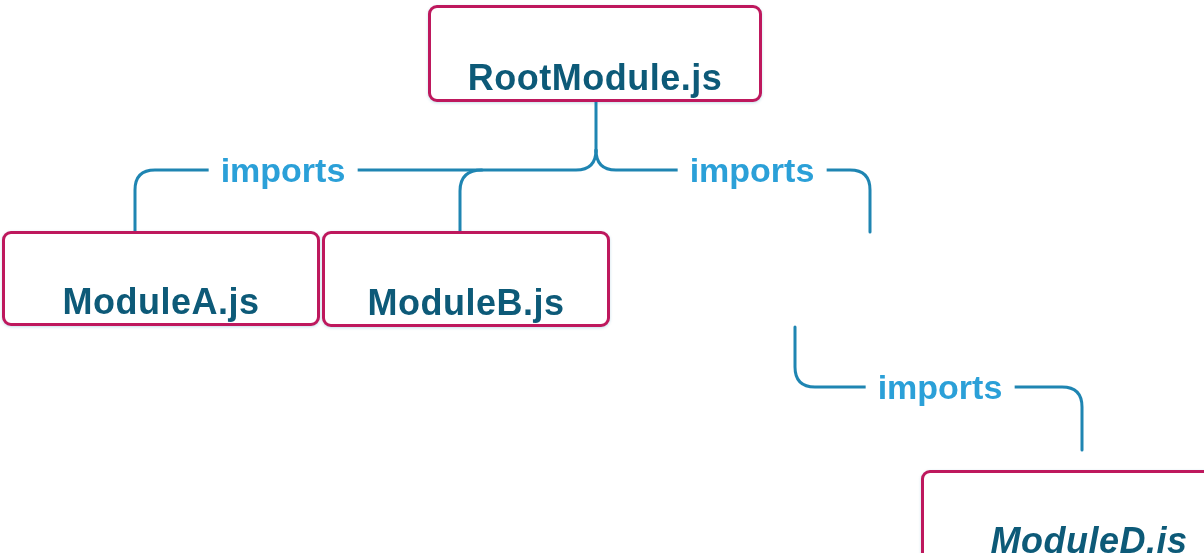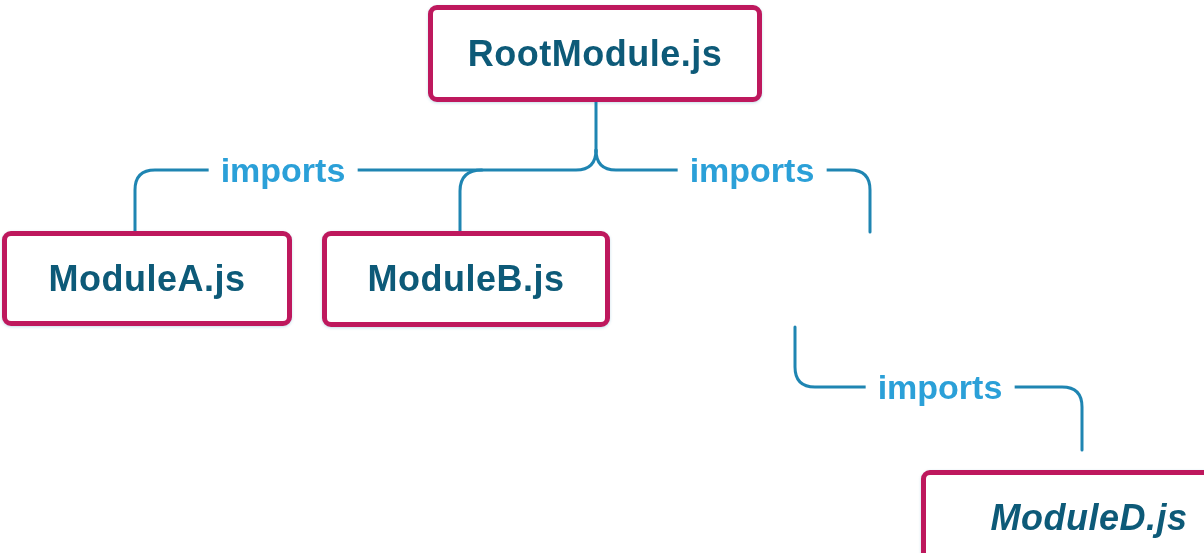--- a/index.html
+++ b/index.html
@@ -19,24 +19,24 @@
     position: absolute;
     left: 0;
     top: 0;
     width: 1204px;
     height: 553px;
   }
   .node {
     position: absolute;
     box-sizing: border-box;
     background: #ffffff;
-    border: 5px solid #be185d;
+    border: 3px solid #be185d;
     border-radius: 9px;
     display: flex;
-    align-items: center;
+    align-items: flex-end;
     justify-content: center;
     box-shadow: 0 1px 3px rgba(27, 127, 174, 0.25);
   }
   .node-label {
     color: #0d5a78;
     font-size: 36px;
     font-weight: bold;
     letter-spacing: 0.5px;
     white-space: nowrap;
   }
@@ -67,21 +67,21 @@
   <span class="edge-label" style="left:283px; top:170px;">imports</span>
 
   <span class="edge-label" style="left:752px; top:170px;">imports</span>
 
   <span class="edge-label" style="left:940px; top:387px;">imports</span>
 
   <div class="node" style="left:428px; top:5px; width:334px; height:97px;">
     <span class="node-label">RootModule.js</span>
   </div>
 
-  <div class="node" style="left:2px; top:231px; width:290px; height:95px;">
+  <div class="node" style="left:2px; top:231px; width:318px; height:95px;">
     <span class="node-label">ModuleA.js</span>
   </div>
 
   <div class="node" style="left:322px; top:231px; width:288px; height:96px;">
     <span class="node-label">ModuleB.js</span>
   </div>
 
 
   <div class="node" style="left:921px; top:470px; width:336px; height:95px;font-style:italic;">
     <span class="node-label">ModuleD.js</span>

